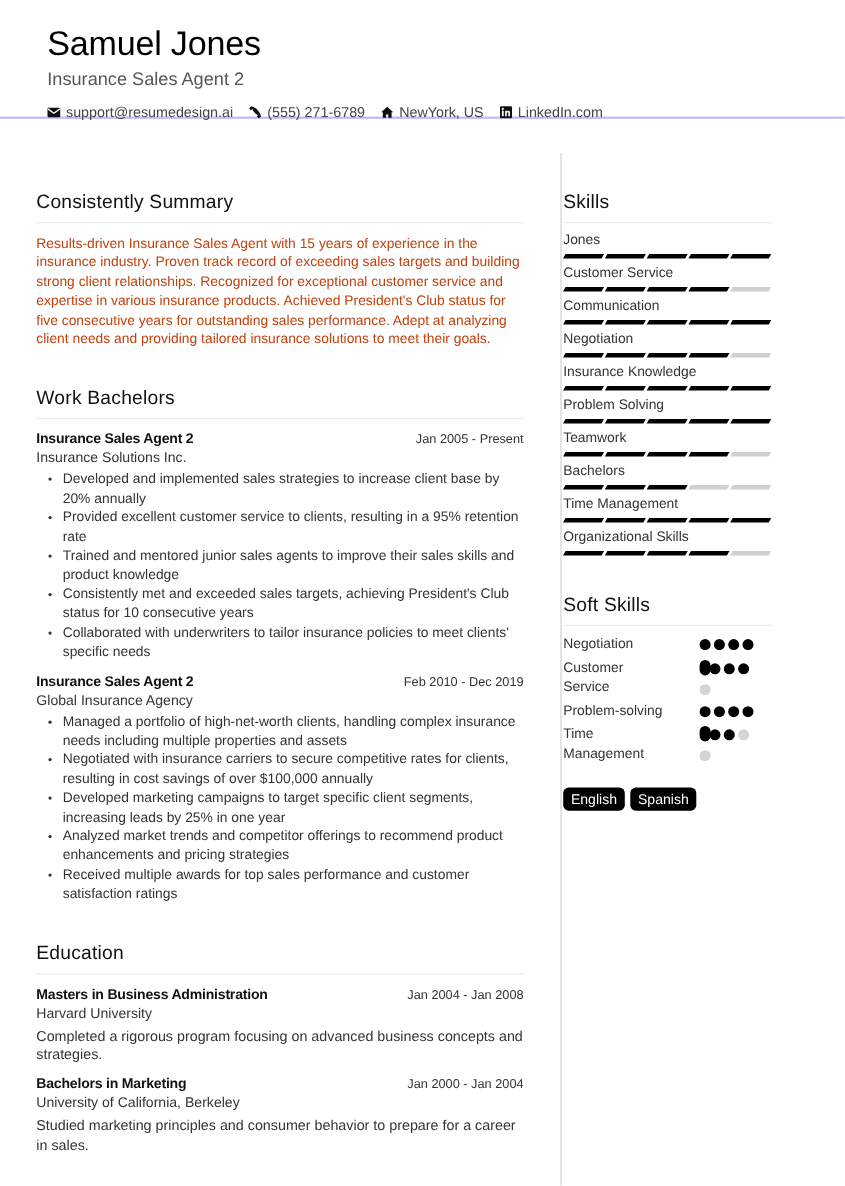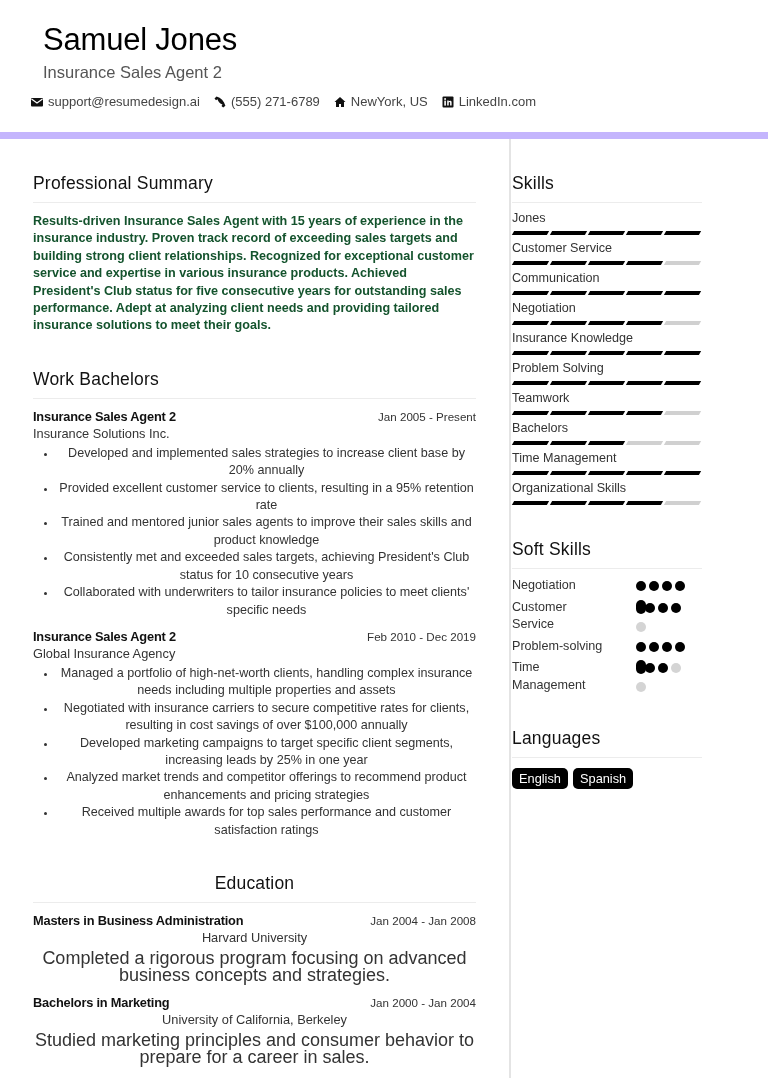--- a/index.html
+++ b/index.html
@@ -1,45 +1,45 @@
 <!DOCTYPE html>
 <html><head>
 <meta charset="utf-8">
 <style>
   * { box-sizing: border-box; margin: 0; padding: 0; }
   html, body { width: 768px; height: 1078px; background: #ffffff; overflow: hidden; }
   body { font-family: "Liberation Sans", "DejaVu Sans", sans-serif; color: #222; position: relative; }
 
-  .header { position: absolute; left: 0; top: 0; width: 768px; height: 139px; border-bottom: 7px solid #c4b5fd; padding-left: 40px; }
+  .header { position: absolute; left: 0; top: 0; width: 768px; height: 108px; border-bottom: 2px solid #c4b5fd; padding-left: 40px; }
   .name { position: absolute; left: 43px; top: 22px; font-size: 31px; font-weight: 400; color: #000; letter-spacing: -0.2px; }
   .title { position: absolute; left: 43px; top: 63px; font-size: 16.5px; color: #555; }
-  .contacts { position: absolute; left: 31px; top: 94px; display: flex; gap: 14px; font-size: 13px; color: #444; align-items: center; }
+  .contacts { position: absolute; left: 43px; top: 94px; display: flex; gap: 14px; font-size: 13px; color: #444; align-items: center; }
   .contact { display: flex; align-items: center; gap: 5px; }
   .contact svg { width: 12px; height: 12px; display: block; }
 
   .divider-v { position: absolute; left: 509px; top: 139px; width: 2px; height: 939px; background: #e4e4e4; }
 
   .left { position: absolute; left: 33px; top: 139px; width: 443px; }
   .right { position: absolute; left: 512px; top: 139px; width: 190px; }
 
   .sec-title { font-size: 17.5px; color: #111; font-weight: 400; letter-spacing: 0.2px; padding-bottom: 8px; border-bottom: 1px solid #ececec; }
   .left .sec-title:first-child, .right .sec-title:first-child { margin-top: 34px; }
 
-  .summary { font-size: 12.6px; line-height: 17.4px; color: #14532d; margin-top: 10px; font-weight: bold; }
+  .summary { font-size: 12.6px; line-height: 17.4px; color: #c2410c; margin-top: 10px; }
 
   .job { margin-top: 10px; }
   .job-head { display: flex; justify-content: space-between; align-items: baseline; }
   .job-role { font-size: 12.8px; font-weight: 700; color: #111; letter-spacing: -0.2px; }
   .job-date { font-size: 11.6px; color: #333; }
   .job-org { font-size: 12.8px; color: #333; margin-top: 2px; }
   .bullets { margin-top: 4px; padding-left: 24px; }
-  .bullets li { font-size: 12.6px; line-height: 17.4px; color: #333; text-align: center; }
+  .bullets li { font-size: 12.6px; line-height: 17.4px; color: #333; }
   .bullets li::marker { font-size: 11px; }
 
-  .edu-desc { font-size: 18px; line-height: 17.4px; color: #333; margin-top: 5px; }
+  .edu-desc { font-size: 13px; line-height: 17.4px; color: #333; margin-top: 5px; }
 
   .skill { margin-top: 4px; }
   .skill-name { font-size: 12.6px; color: #333; line-height: 18px; }
   .bar { display: flex; gap: 3px; margin-top: 4px; margin-left: 1px; }
   .seg { width: 35px; height: 4px; transform: skewX(-30deg); background: #000; }
   .seg.off { background: #d0d0d0; }
 
   .soft { margin-top: 8px; }
   .soft-row { display: flex; align-items: flex-start; margin-bottom: 4px; }
   .soft-name { width: 124px; font-size: 12.6px; color: #333; line-height: 17.5px; }
@@ -87,21 +87,21 @@
         </svg>
       <span>LinkedIn.com</span>
     </div>
   </div>
 </div>
 
 <div class="divider-v"></div>
 
 <div class="left">
   <section>
-    <h2 class="sec-title">Professional Summary</h2>
+    <h2 class="sec-title">Consistently Summary</h2>
     <p class="summary">Results-driven Insurance Sales Agent with 15 years of experience in the insurance industry. Proven track record of exceeding sales targets and building strong client relationships. Recognized for exceptional customer service and expertise in various insurance products. Achieved President's Club status for five consecutive years for outstanding sales performance. Adept at analyzing client needs and providing tailored insurance solutions to meet their goals.</p>
   </section>
 
   <section style="margin-top:24px;">
     <h2 class="sec-title">Work Bachelors</h2>
 
     <div class="job" style="margin-top:10px;">
       <div class="job-head">
         <span class="job-role">Insurance Sales Agent 2</span>
         <span class="job-date">Jan 2005 - Present</span>
@@ -125,21 +125,21 @@
       <ul class="bullets">
         <li>Managed a portfolio of high-net-worth clients, handling complex insurance needs including multiple properties and assets</li>
         <li>Negotiated with insurance carriers to secure competitive rates for clients, resulting in cost savings of over $100,000 annually</li>
         <li>Developed marketing campaigns to target specific client segments, increasing leads by 25% in one year</li>
         <li>Analyzed market trends and competitor offerings to recommend product enhancements and pricing strategies</li>
         <li>Received multiple awards for top sales performance and customer satisfaction ratings</li>
       </ul>
     </div>
   </section>
 
-  <section style="margin-top:22px;text-align:center;">
+  <section style="margin-top:22px;">
     <h2 class="sec-title">Education</h2>
 
     <div class="job">
       <div class="job-head">
         <span class="job-role">Masters in Business Administration</span>
         <span class="job-date">Jan 2004 - Jan 2008</span>
       </div>
       <div class="job-org">Harvard University</div>
       <p class="edu-desc">Completed a rigorous program focusing on advanced business concepts and strategies.</p>
     </div>
@@ -300,19 +300,18 @@
             <span class="dot"></span>
             <span class="dot"></span>
             <span class="dot off"></span>
             <span class="dot off"></span>
           </div>
         </div>
       </div>
   </section>
 
   <section style="margin-top:22px;">
-    <h2 class="sec-title">Languages</h2>
     <div class="langs">
       <span class="lang">English</span>
       <span class="lang">Spanish</span>
     </div>
   </section>
 </div>
 
 </body></html>

